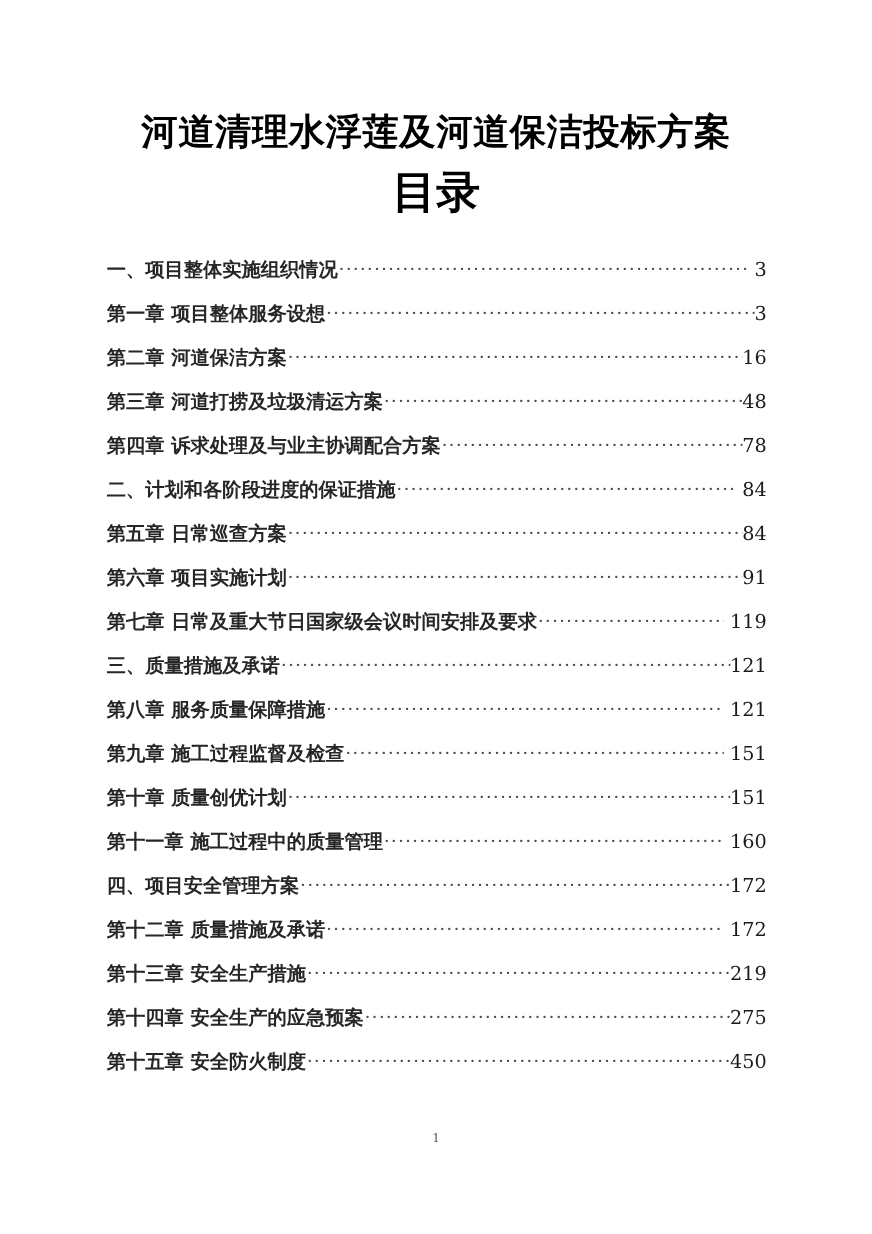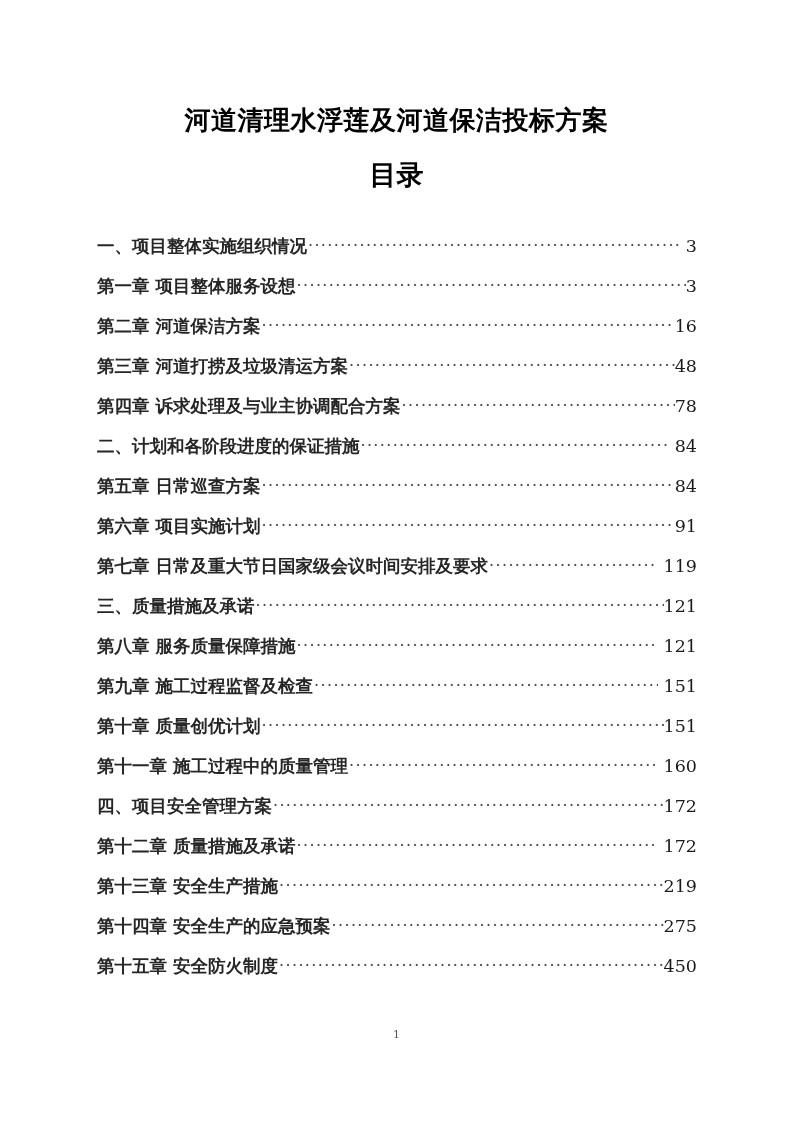--- a/index.html
+++ b/index.html
@@ -24,35 +24,35 @@
     box-sizing: border-box;
   }
 
   
   .doc-title {
     position: absolute;
     left: 0;
     top: 98px;
     width: 793px;
     text-align: center;
-    font-size: 26px;
+    font-size: 33px;
     line-height: 44px;
     font-weight: bold;
     letter-spacing: 0.5px;
     font-family: "DejaVu Sans", "Liberation Sans", sans-serif;
     color: #000000;
     white-space: nowrap;
   }
   .doc-subtitle {
     position: absolute;
     left: 0;
     top: 155px;
     width: 793px;
     text-align: center;
-    font-size: 27px;
+    font-size: 40px;
     line-height: 40px;
     font-weight: bold;
     font-family: "DejaVu Sans", "Liberation Sans", sans-serif;
     color: #000000;
   }
 
   
   .toc {
     position: absolute;
     left: 97px;

